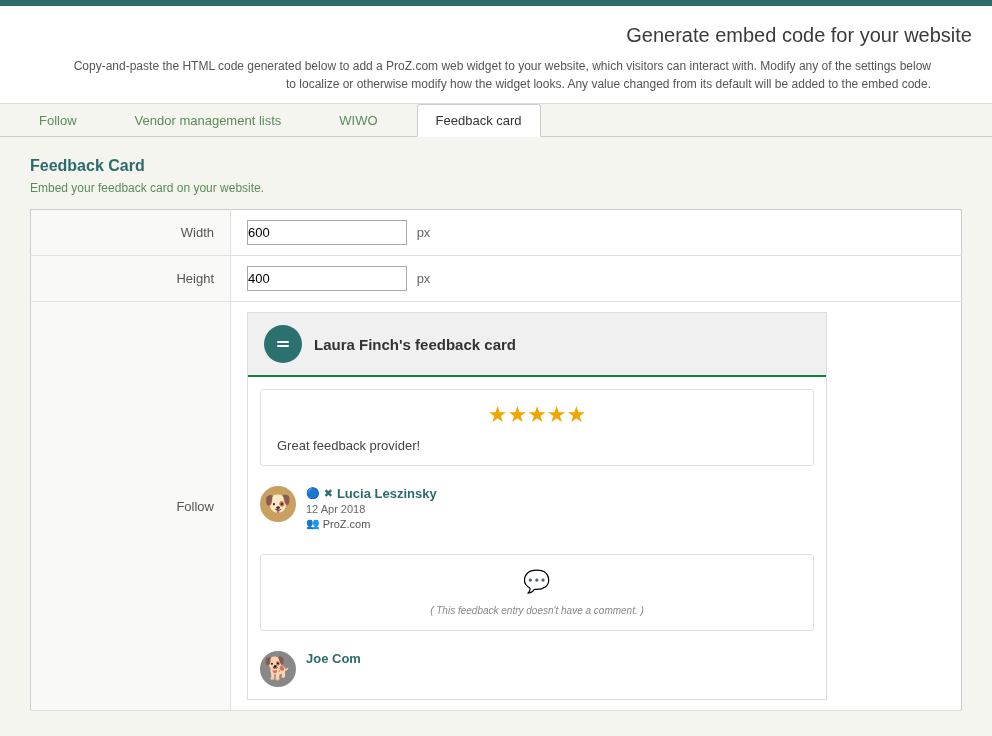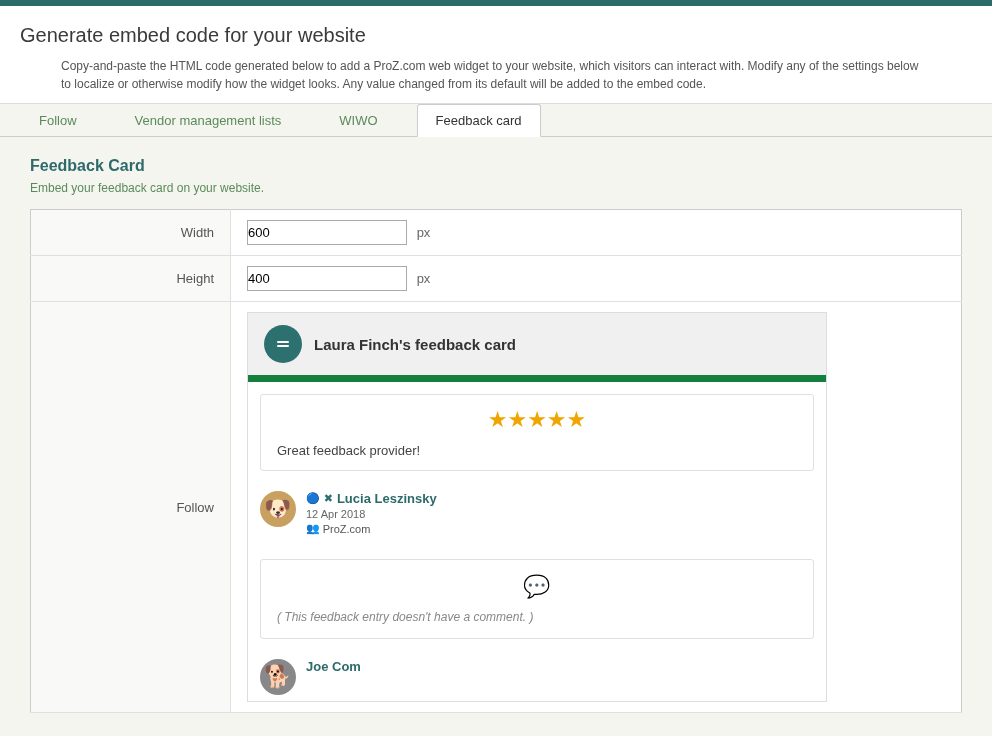--- a/index.html
+++ b/index.html
@@ -10,21 +10,21 @@
       color: #333;
     }
     .top-bar {
       background: #2d6b6b;
       height: 6px;
       width: 100%;
     }
     .page-header {
       background: #fff;
       padding: 18px 20px 10px;
-      text-align: left;
+      text-align: right;
       border-bottom: 1px solid #ddd;
     }
     .page-title {
       font-size: 20px;
       font-weight: normal;
       color: #3a3a3a;
       margin-bottom: 10px;
     }
     .page-desc {
       font-size: 12px;
@@ -130,21 +130,21 @@
       overflow-y: scroll;
       overflow-x: hidden;
       font-family: Arial, sans-serif;
     }
     .widget-header {
       background: #f0f0f0;
       padding: 12px 16px;
       display: flex;
       align-items: center;
       gap: 12px;
-      border-bottom: 7px solid #15803d;
+      border-bottom: 2px solid #15803d;
     }
     .widget-avatar {
       width: 38px;
       height: 38px;
       border-radius: 50%;
       background: #2d7070;
       display: flex;
       align-items: center;
       justify-content: center;
       color: #fff;
@@ -229,22 +229,23 @@
       border-radius: 3px;
       background: #fff;
     }
     .feedback-icon-row {
       text-align: center;
       padding: 14px 16px 6px;
       color: #5a8aaa;
       font-size: 22px;
     }
     .no-comment {
+      text-align: center;
       color: #888;
-      font-size: 12px;
+      font-size: 10px;
       padding: 4px 16px 14px;
       font-style: italic;
     }
     .user-avatar-2 {
       width: 36px;
       height: 36px;
       border-radius: 50%;
       background: #888;
       overflow: hidden;
       flex-shrink: 0;

